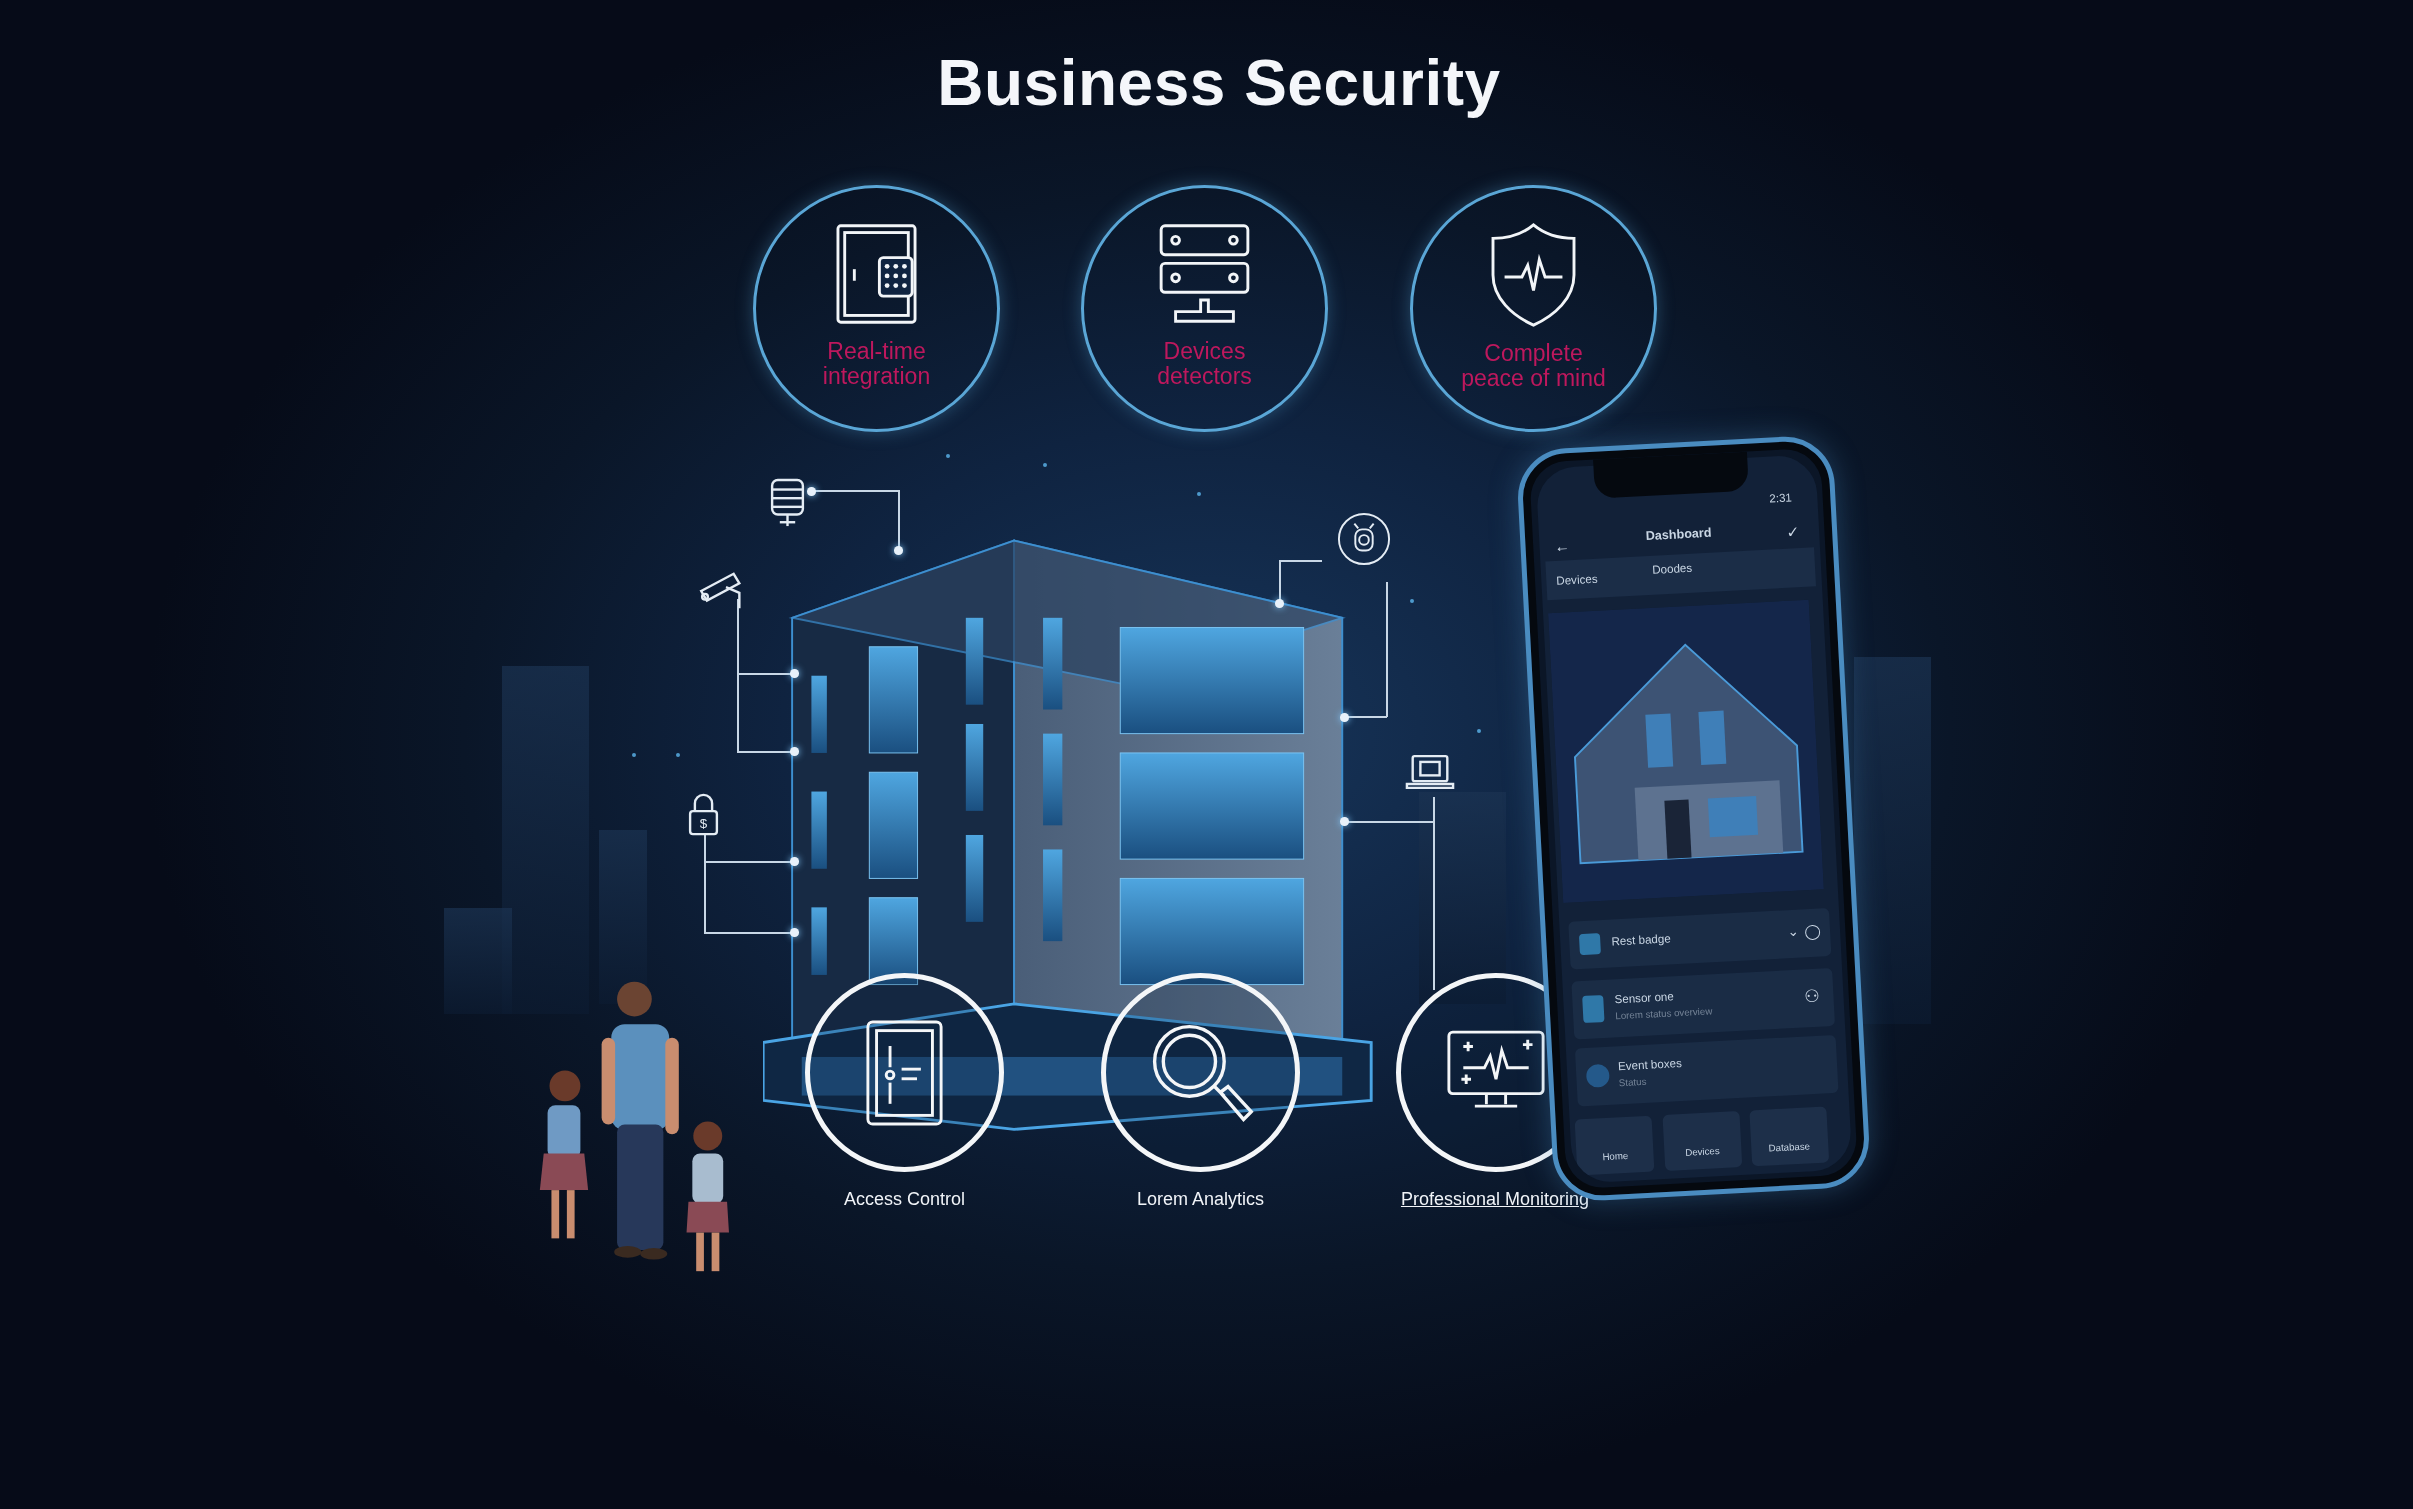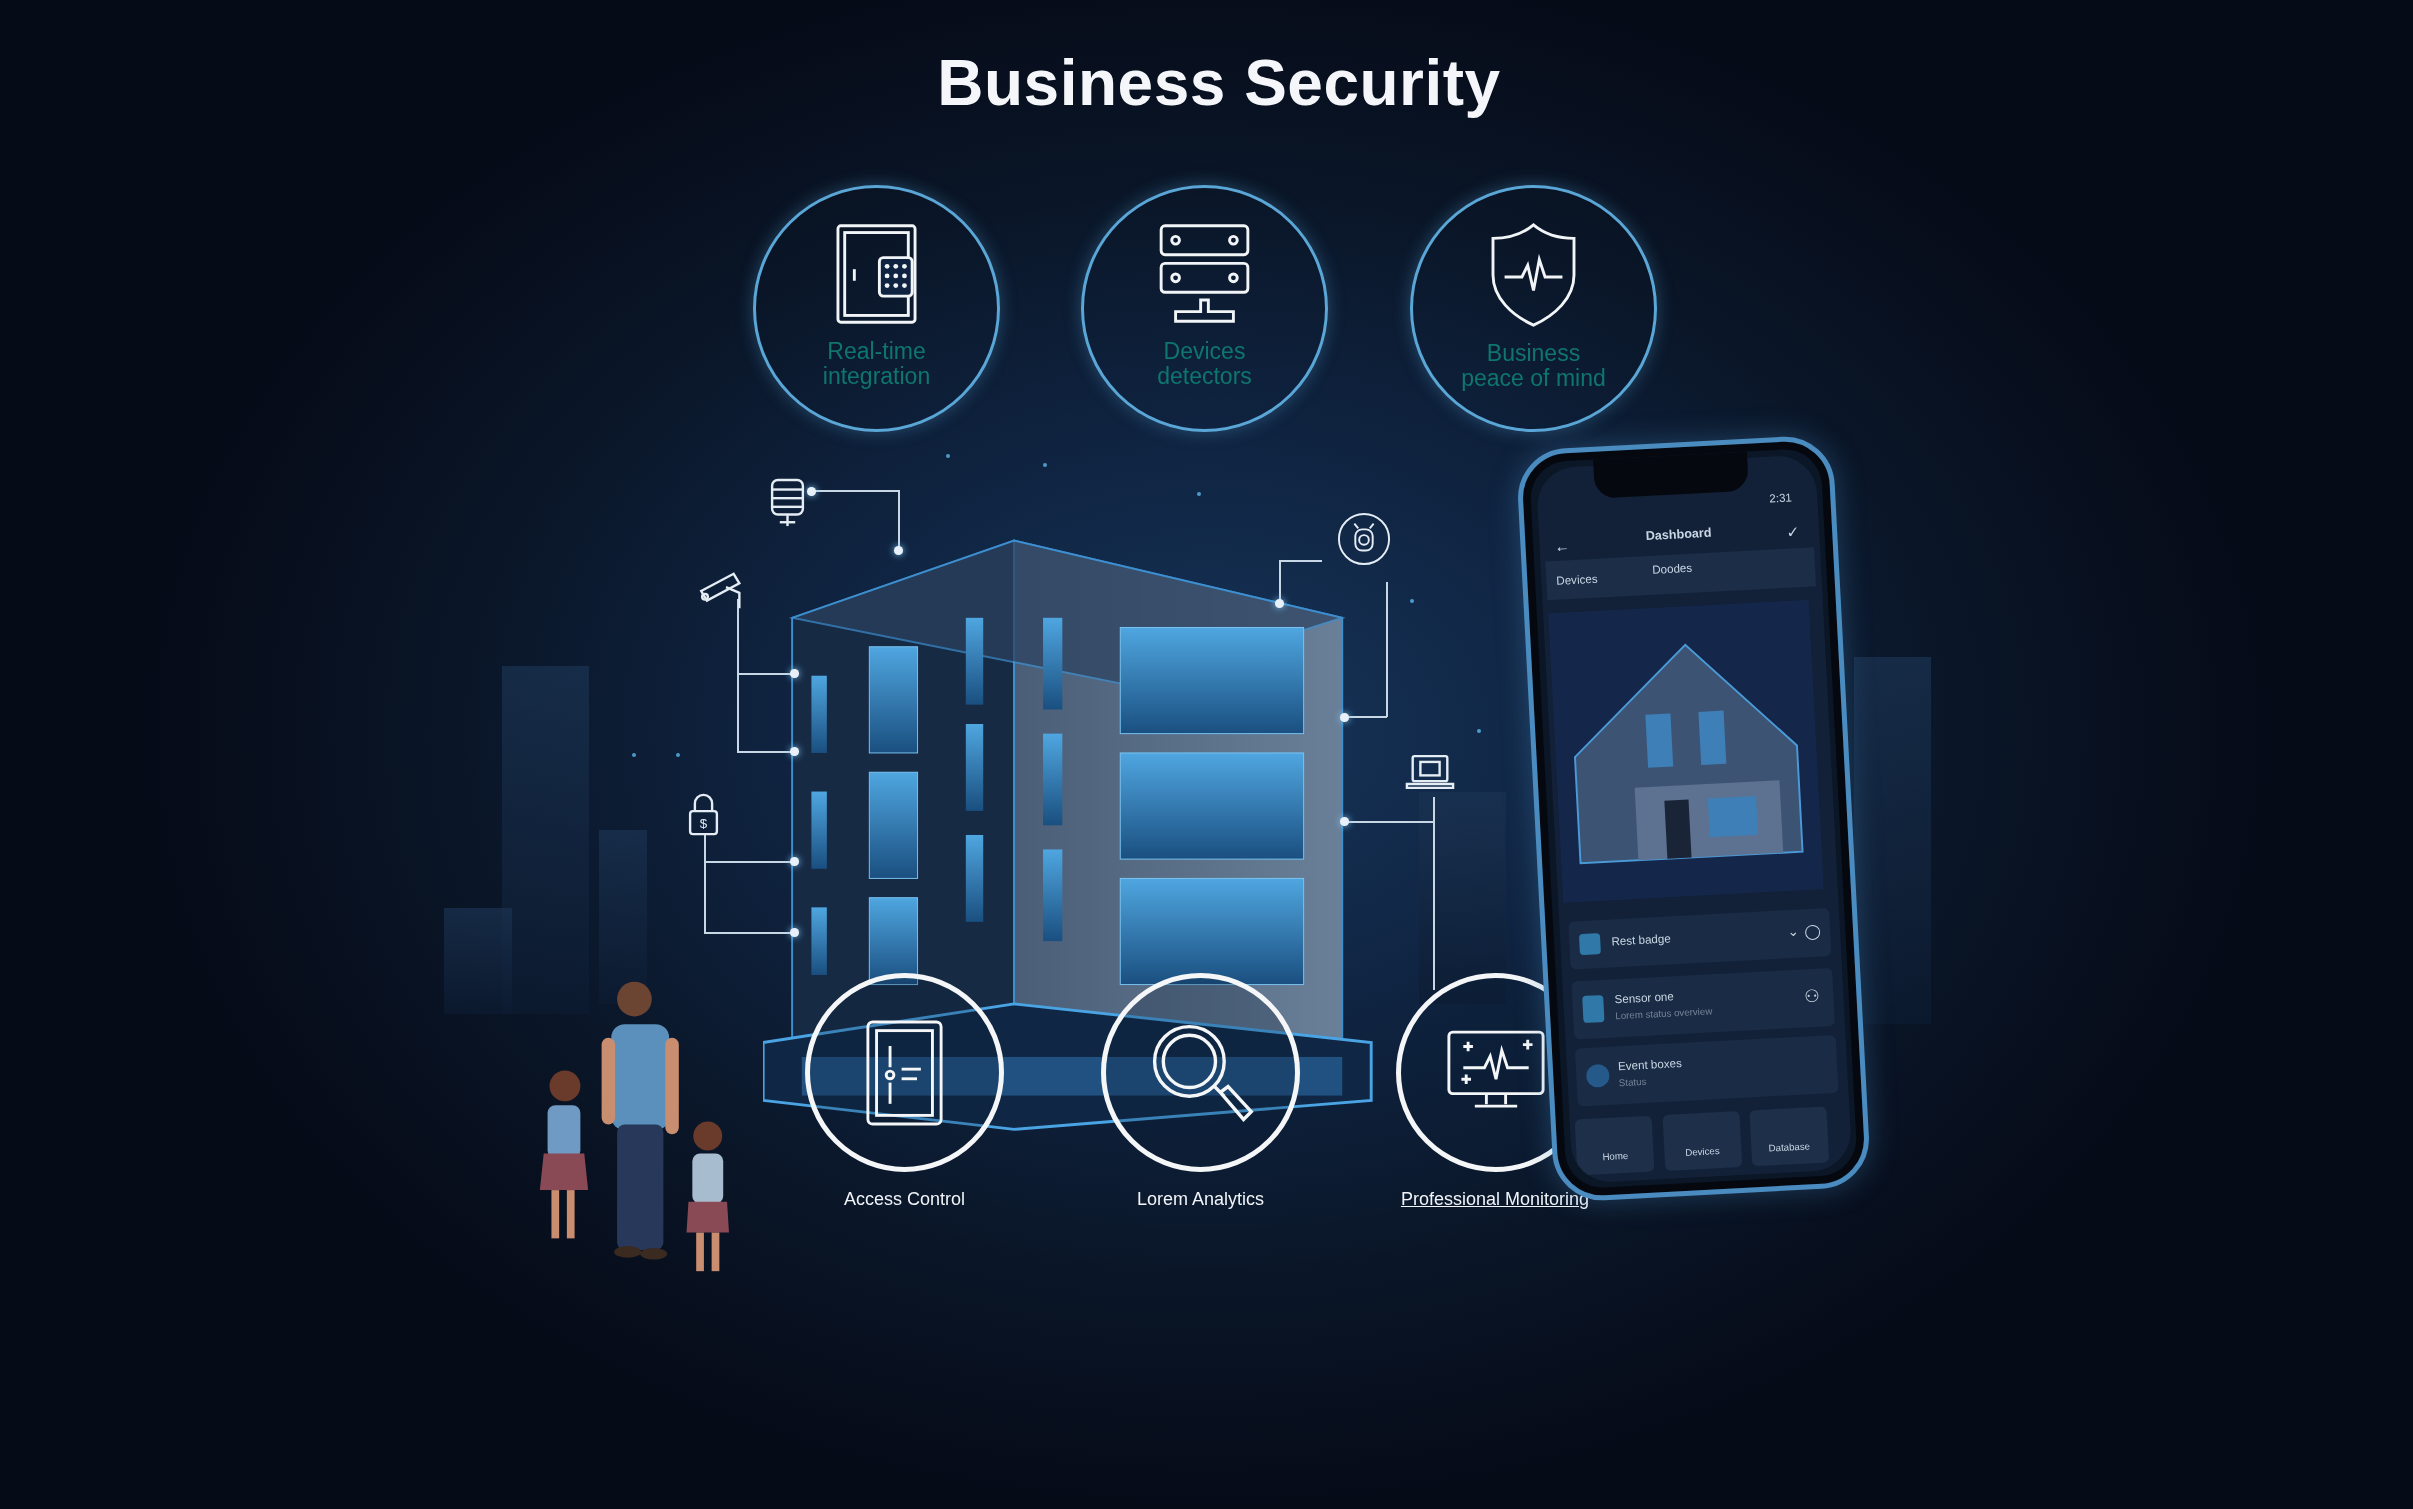--- a/index.html
+++ b/index.html
@@ -4,21 +4,21 @@
 <style>
   html,body{margin:0;padding:0;}
   body{width:2414px;height:1509px;overflow:hidden;position:relative;
     background:radial-gradient(ellipse 1062px 772px at 1207px 734px,#17355a 0%,#0f2340 40%,#0a1628 70%,#060b18 100%);
     font-family:"Liberation Sans",sans-serif;color:#fff;}
   .abs{position:absolute;}
   .title{left:12px;width:2414px;top:46px;text-align:center;font-size:64px;font-weight:700;letter-spacing:0.5px;color:#f4f6fa;}
   .top-circle{width:247px;height:247px;border-radius:50%;border:3.9px solid #5aa6d6;box-sizing:border-box;
     box-shadow:0 0 17.4px rgba(90,166,214,0.35);display:flex;flex-direction:column;align-items:center;}
   .top-circle svg{margin-top:33px;}
-  .top-label{font-size:23px;line-height:25px;text-align:center;color:#0f766e;margin-top:11.6px;}
+  .top-label{font-size:23px;line-height:25px;text-align:center;color:#be185d;margin-top:11.6px;}
   .bot-circle{width:199px;height:199px;border-radius:50%;border:5.8px solid #f4f6f8;box-sizing:border-box;
     display:flex;align-items:center;justify-content:center;background:rgba(10,30,55,0.25);}
   .bot-label{font-size:18px;color:#f1f4f8;text-align:center;white-space:nowrap;}
   .skyline{background:linear-gradient(#1b3352,#0c1b31);opacity:0.7;}
   .line{background:#c8d7e6;}
   .dot{width:8.7px;height:8.7px;border-radius:50%;background:#e8f1fa;box-shadow:0 0 7.7px #7fc4f5;}
   .star{width:3.9px;height:3.9px;border-radius:50%;background:#5db7ee;opacity:0.8;}
   
   .phone{left:1535px;top:442px;width:307px;height:743px;border-radius:50px;border:5.8px solid #4a8cc0;
     background:#0b1627;transform:rotate(-3deg);box-shadow:0 0 29px rgba(74,140,192,0.35), inset 0 0 0 7.7px #05090f;}
@@ -72,21 +72,21 @@
     <div>detectors</div>
   </div>
 </div>
 
 <div class="abs top-circle" style="left:1410px;top:185px;">
   <svg width="93" height="108" viewBox="0 0 96 112" fill="none" stroke="#f2f5f8" stroke-width="3">
     <path d="M48 4 C36 14 22 18 6 18 V56 C6 80 26 98 48 108 C70 98 90 80 90 56 V18 C74 18 60 14 48 4 Z"></path>
     <polyline points="18,58 36,58 42,46 48,72 54,40 60,58 78,58"></polyline>
   </svg>
   <div class="top-label">
-    <div>Business</div>
+    <div>Complete</div>
     <div>peace of mind</div>
   </div>
 </div>
 
 <div class="abs skyline" style="left:502px;top:666px;width:87px;height:348px;"></div>
 <div class="abs skyline" style="left:444px;top:908px;width:68px;height:106px;"></div>
 <div class="abs skyline" style="left:599px;top:830px;width:48px;height:174px;"></div>
 <div class="abs skyline" style="left:1419px;top:792px;width:87px;height:212px;"></div>
 <div class="abs skyline" style="left:1854px;top:657px;width:77px;height:367px;"></div>
 

